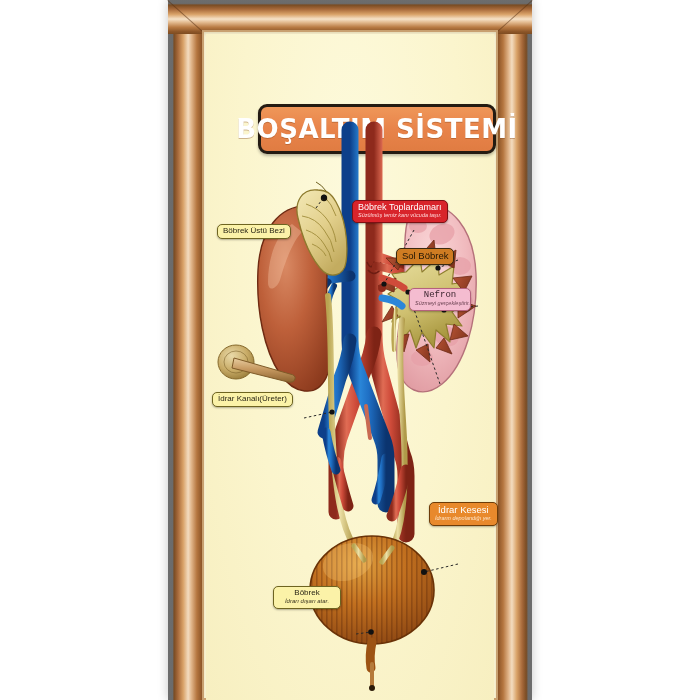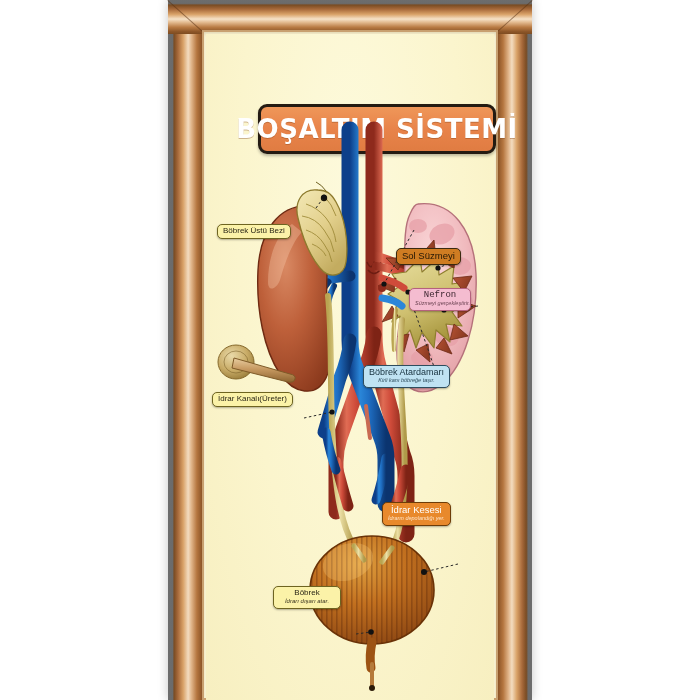--- a/index.html
+++ b/index.html
@@ -111,21 +111,21 @@
   .lab-orange .lab-title{font-size:9.5px;}
 
   .lab-pink{background:#f4bcd0;border:1.5px solid #b5617d;color:#3d2630;}
   .lab-pink .lab-title{font-size:9px;font-family:Liberation Mono, monospace;}
   .lab-pink .lab-sub{font-size:5.5px;color:#6b4352;}
 
   .lab-blue{background:#bfe2f2;border:1.5px solid #2e4d5e;color:#16303d;}
   .lab-blue .lab-title{font-size:9px;}
   .lab-blue .lab-sub{font-size:5.5px;color:#2b4a5a;}
 
-  .lab-orange2{background:#e8892c;border:1.5px solid #6d3c08;color:#ffffff;}
+  .lab-orange2{background:#e8892c;border:1.5px solid #6d3c08;color:#ffffff;margin-left:47px;}
   .lab-orange2 .lab-title{font-size:9.5px;}
   .lab-orange2 .lab-sub{font-size:5.5px;color:#fde4c8;}
 
   
   .leaders{position:absolute;left:0;top:0;width:288px;height:666px;pointer-events:none;}
 
   
   .handle{position:absolute;}
 </style>
 </head>
@@ -362,34 +362,34 @@
             <circle cx="218" cy="538" r="3"></circle>
             <circle cx="165" cy="598" r="2.8"></circle>
           </g>
         </svg>
       </div>
 
       <div class="label lab-yellow" style="left:11px;top:190px;">
         <span class="lab-title">Böbrek Üstü Bezi</span>
       </div>
 
+      <div class="label lab-red" style="left:146px;top:166px;">
+        <span class="lab-title">Böbrek Toplardamarı</span>
+        <span class="lab-sub">Süzülmüş temiz kanı vücuda taşır.</span>
+      </div>
 
       <div class="label lab-orange" style="left:190px;top:214px;">
-        <span class="lab-title">Sol Süzmeyi</span>
+        <span class="lab-title">Sol Böbrek</span>
       </div>
 
       <div class="label lab-pink" style="left:203px;top:254px;width:62px;">
         <span class="lab-title">Nefron</span>
         <span class="lab-sub">Süzmeyi gerçekleştirir.</span>
       </div>
 
-      <div class="label lab-blue" style="left:157px;top:331px;">
-        <span class="lab-title">Böbrek Atardamarı</span>
-        <span class="lab-sub">Kirli kanı böbreğe taşır.</span>
-      </div>
 
       <div class="label lab-yellow" style="left:6px;top:358px;">
         <span class="lab-title">İdrar Kanalı(Üreter)</span>
       </div>
 
       <div class="label lab-orange2" style="left:176px;top:468px;">
         <span class="lab-title">İdrar Kesesi</span>
         <span class="lab-sub">İdrarın depolandığı yer.</span>
       </div>
 

